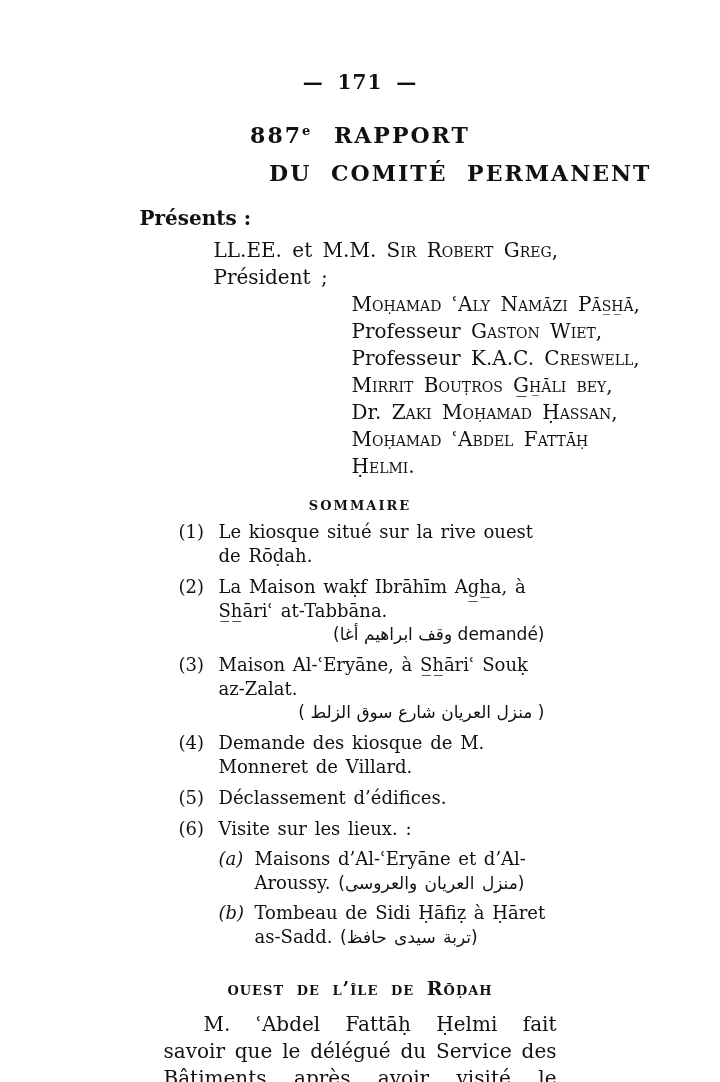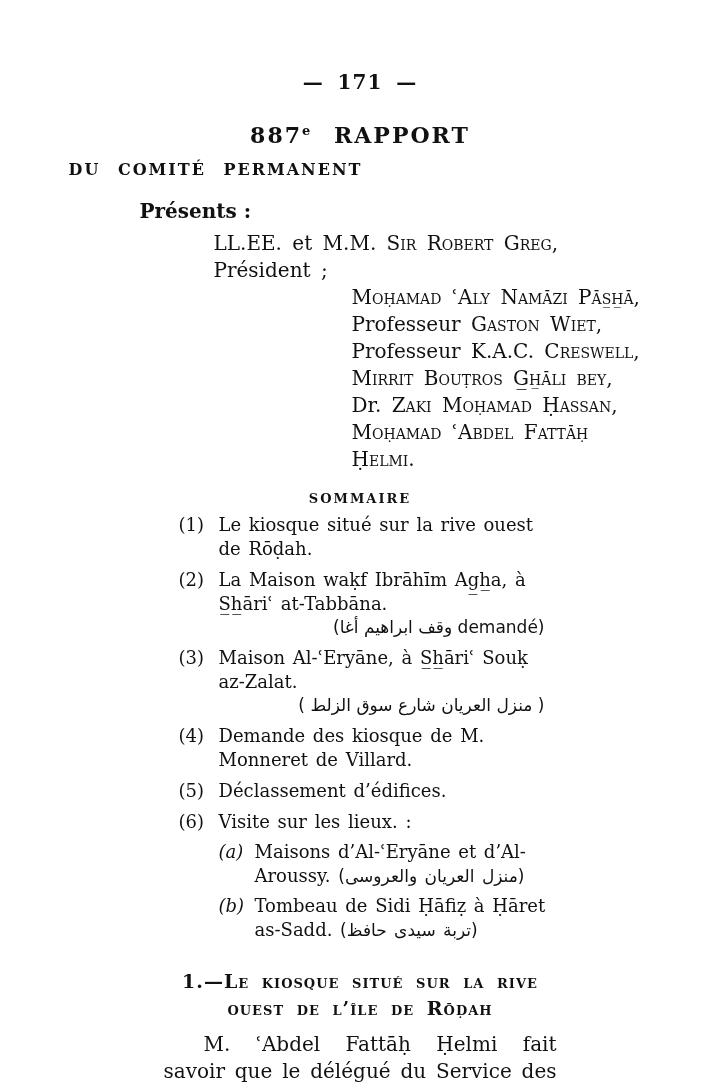--- a/index.html
+++ b/index.html
@@ -25,22 +25,22 @@
     margin-top: 28px;
     text-align: center;
     font-size: 22px;
     font-weight: bold;
     letter-spacing: 2px;
     word-spacing: 12px;
   }
   .report-title sup { font-size: 13px; letter-spacing: 0; margin-right: 2px; }
   .report-subtitle {
     margin-top: 12px;
-    text-align: left;
-    font-size: 16px;
+    text-align: right;
+    font-size: 22px;
     font-weight: bold;
     letter-spacing: 2px;
     word-spacing: 10px;
   }
   .dateline {
     margin-top: 25px;
     padding-right: 145px;
     text-align: right;
     font-style: italic;
     font-weight: bold;
@@ -169,19 +169,18 @@
       <span class="s-num">(a)</span>
       <span class="s-text"><span>Maisons d’Al-ʿEryāne et d’Al-Aroussy. </span><span class="arabic-inline">(منزل العريان والعروسى)</span></span>
     </div>
     <div class="s-subitem">
       <span class="s-num">(b)</span>
       <span class="s-text"><span>Tombeau de Sidi Ḥāfiẓ à Ḥāret as-Sadd. </span><span class="arabic-inline">(تربة سيدى حافظ)</span></span>
     </div>
   </div>
 
   <div class="section-heading">
-    <div>1.—Le kiosque situé sur la rive</div>
     <div>ouest de l’île de Rōḍah</div>
   </div>
 
   <p class="body-para">M. ʿAbdel Fattāḥ Ḥelmi fait savoir que le délégué du Service des Bâtiments après avoir visité le kiosque situé sur la rive ouest de l’île de Rōḍah, conjointement avec le délégué du Service des Monuments a demandé la suppression de ce kiosque.</p>
 
 </div>
 
 </body></html>

